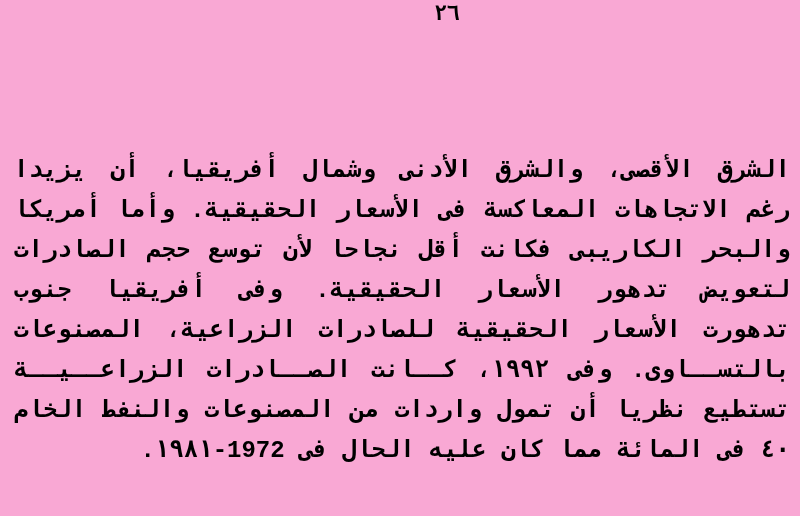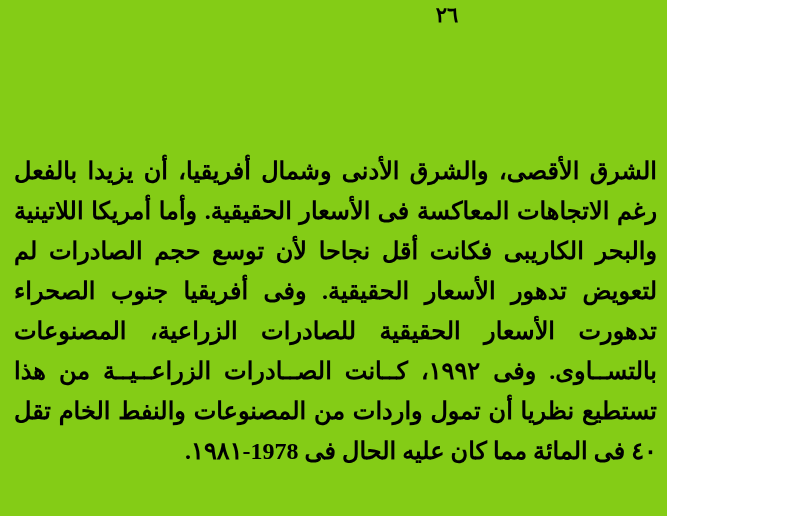--- a/index.html
+++ b/index.html
@@ -7,25 +7,25 @@
     padding: 0;
   }
   body {
     width: 800px;
     height: 516px;
     background: #ffffff;
     overflow: hidden;
   }
   .page {
     position: relative;
-    width: 667px;
+    width: 800px;
     height: 516px;
-    background: #84cc16;
+    background: #f9a8d4;
     color: #000000;
-    font-family: Liberation Serif, serif;
+    font-family: Liberation Mono, monospace;
     overflow: hidden;
   }
   .page-number {
     position: absolute;
     top: 0px;
     left: 407px;
     width: 80px;
     text-align: center;
     font-size: 21px;
     font-weight: bold;
@@ -65,16 +65,16 @@
   <div class="page-number">٢٦</div>
 
   <div class="text-block" dir="rtl">
     <div class="line">الشرق الأقصى، والشرق الأدنى وشمال أفريقيا، أن يزيدا بالفعل من</div>
     <div class="line">رغم الاتجاهات المعاكسة فى الأسعار الحقيقية. وأما أمريكا اللاتينية</div>
     <div class="line">والبحر الكاريبى فكانت أقل نجاحا لأن توسع حجم الصادرات لم يكف</div>
     <div class="line">لتعويض تدهور الأسعار الحقيقية. وفى أفريقيا جنوب الصحراء الكبرى</div>
     <div class="line">تدهورت الأسعار الحقيقية للصادرات الزراعية، المصنوعات الشرائية</div>
     <div class="line">بالتســاوى. وفى ١٩٩٢، كــانت الصــادرات الزراعــيــة من هذا الاقليم</div>
     <div class="line">تستطيع نظريا أن تمول واردات من المصنوعات والنفط الخام تقل بنسبة</div>
-    <div class="line last">٤٠ فى المائة مما كان عليه الحال فى 1978-١٩٨١.</div>
+    <div class="line last">٤٠ فى المائة مما كان عليه الحال فى 1972-١٩٨١.</div>
   </div>
 
 </div>
 
 </body></html>

